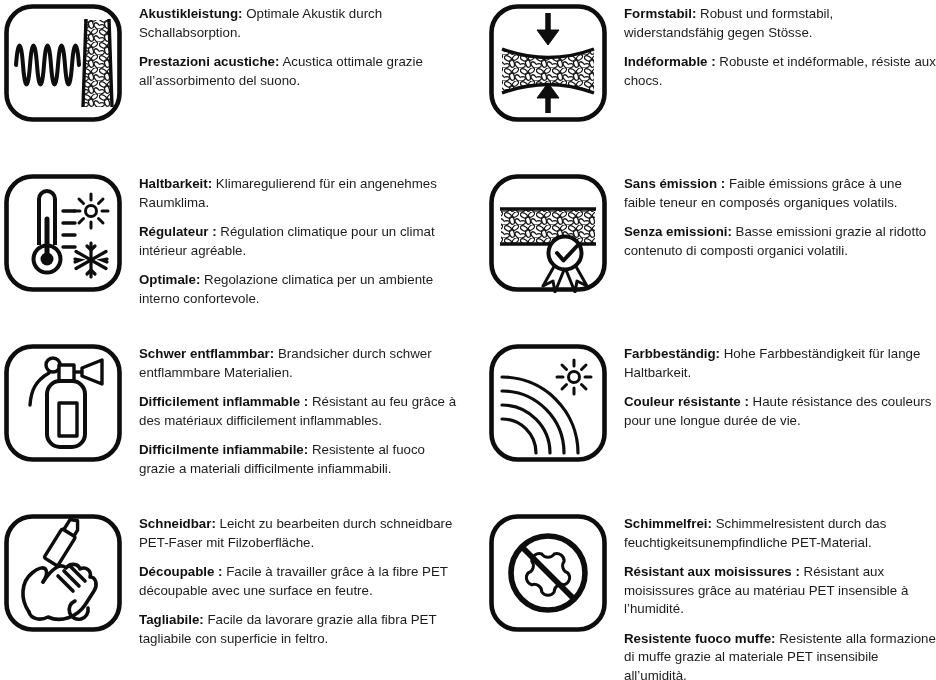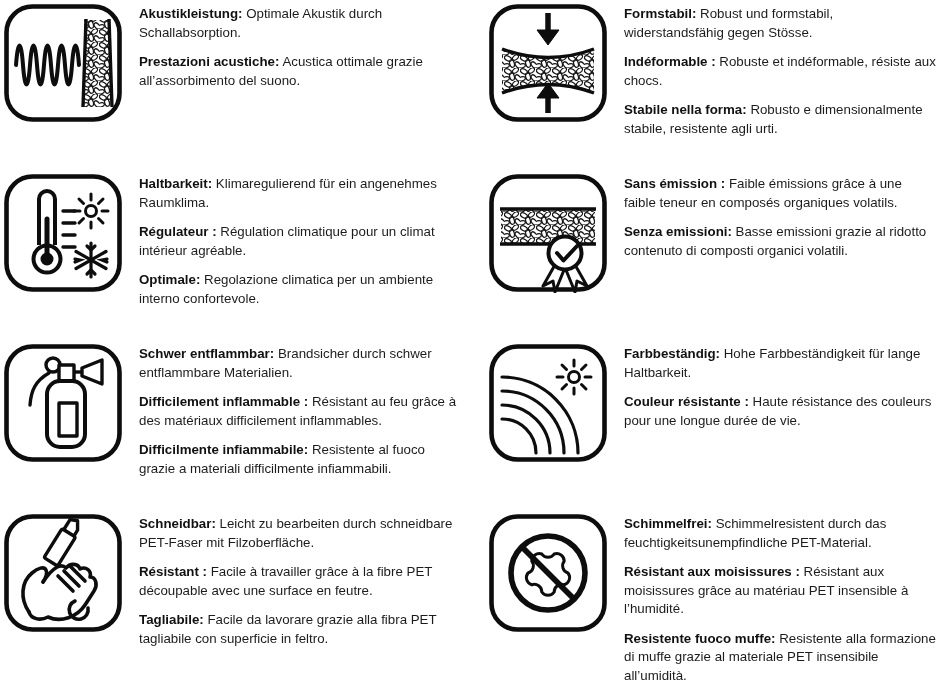--- a/index.html
+++ b/index.html
@@ -69,21 +69,20 @@
           <line x1="60" y1="10" x2="60" y2="28"></line>
           <polygon points="60,42 49,27 71,27" stroke-width="1"></polygon>
           <line x1="60" y1="110" x2="60" y2="94"></line>
           <polygon points="60,80 49,95 71,95" stroke-width="1"></polygon>
         </g>
       </svg>
     </div>
     <div class="textcol">
       <p class="feat"><b>Formstabil:</b> <span>Robust und formstabil, widerstandsfähig gegen Stösse.</span></p>
       <p class="feat"><b>Indéformable :</b> <span>Robuste et indéformable, résiste aux chocs.</span></p>
-      <p class="feat"><b>Stabile nella forma:</b> <span>Robusto e dimensionalmente stabile, resistente agli urti.</span></p>
     </div>
   </div>
 
   <div class="cell left">
     <div class="iconbox">
       <svg viewBox="0 0 120 120">
         <rect class="ic" x="3.5" y="3.5" width="113" height="113" rx="26" stroke-width="4.6"></rect>
 
         <path class="ic" stroke-width="4" d="M36,72 L36,26 A8,8 0 0 1 52,26 L52,72"></path>
         <circle class="ic" cx="44" cy="86" r="13.5" stroke-width="4"></circle>
@@ -213,21 +212,21 @@
           <path d="M40,69 C50,54 58,50 63,55 C67,50 75,50 77,56 C83,53 89,58 87,64 C93,64 95,72 91,78 L82,92 C74,104 58,110 45,104 C37,108 28,106 26,99"></path>
           <line x1="55" y1="63" x2="70" y2="78"></line>
           <line x1="61" y1="58" x2="76" y2="73"></line>
           <line x1="67" y1="53" x2="82" y2="68"></line>
           <path d="M72,88 a9.5,9.5 0 1 0 13,7"></path>
         </g>
       </svg>
     </div>
     <div class="textcol">
       <p class="feat"><b>Schneidbar:</b> <span>Leicht zu bearbeiten durch schneidbare PET-Faser mit Filzoberfläche.</span></p>
-      <p class="feat"><b>Résistant :</b> <span>Facile à travailler grâce à la fibre PET découpable avec une surface en feutre.</span></p>
+      <p class="feat"><b>Découpable :</b> <span>Facile à travailler grâce à la fibre PET découpable avec une surface en feutre.</span></p>
       <p class="feat"><b>Tagliabile:</b> <span>Facile da lavorare grazie alla fibra PET tagliabile con superficie in feltro.</span></p>
     </div>
   </div>
 
   <div class="cell right">
     <div class="iconbox">
       <svg viewBox="0 0 120 120">
         <rect class="ic" x="3.5" y="3.5" width="113" height="113" rx="26" stroke-width="4.6"></rect>
         <path class="ic" stroke-width="3" d="M80,60 A7.5,7.5 0 0 1 76.2,71.8 A7.5,7.5 0 0 0 66.2,79 A7.5,7.5 0 0 1 53.8,79 A7.5,7.5 0 0 0 43.8,71.8 A7.5,7.5 0 0 1 40,60 A7.5,7.5 0 0 0 43.8,48.2 A7.5,7.5 0 0 1 53.8,41 A7.5,7.5 0 0 0 66.2,41 A7.5,7.5 0 0 1 76.2,48.2 A7.5,7.5 0 0 0 80,60 Z"></path>
         <circle class="ic" cx="60" cy="60" r="37" stroke-width="5.6"></circle>

